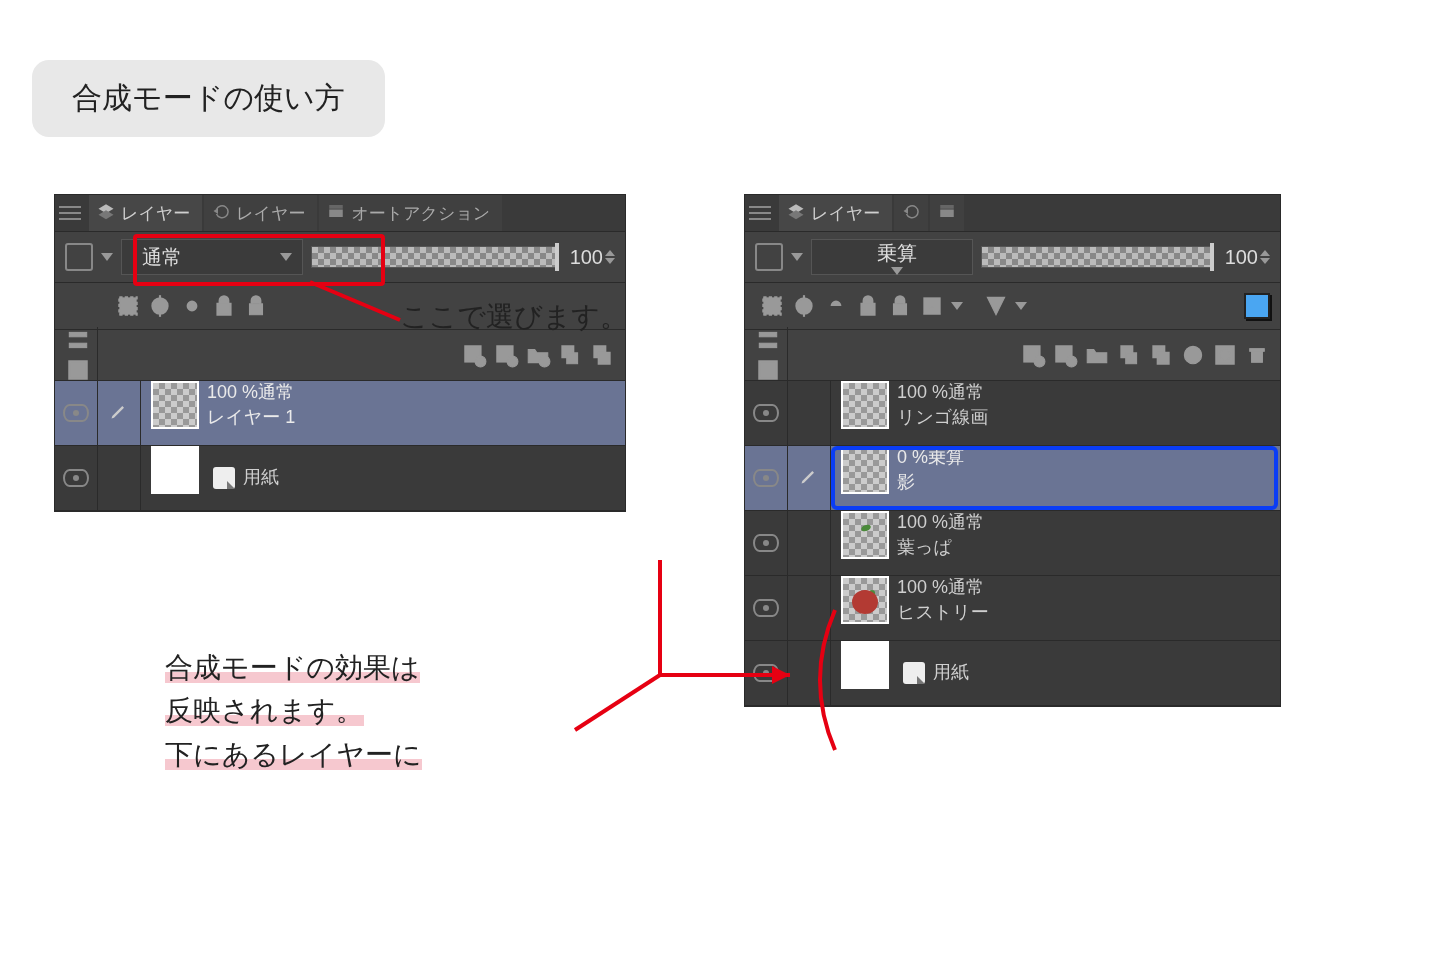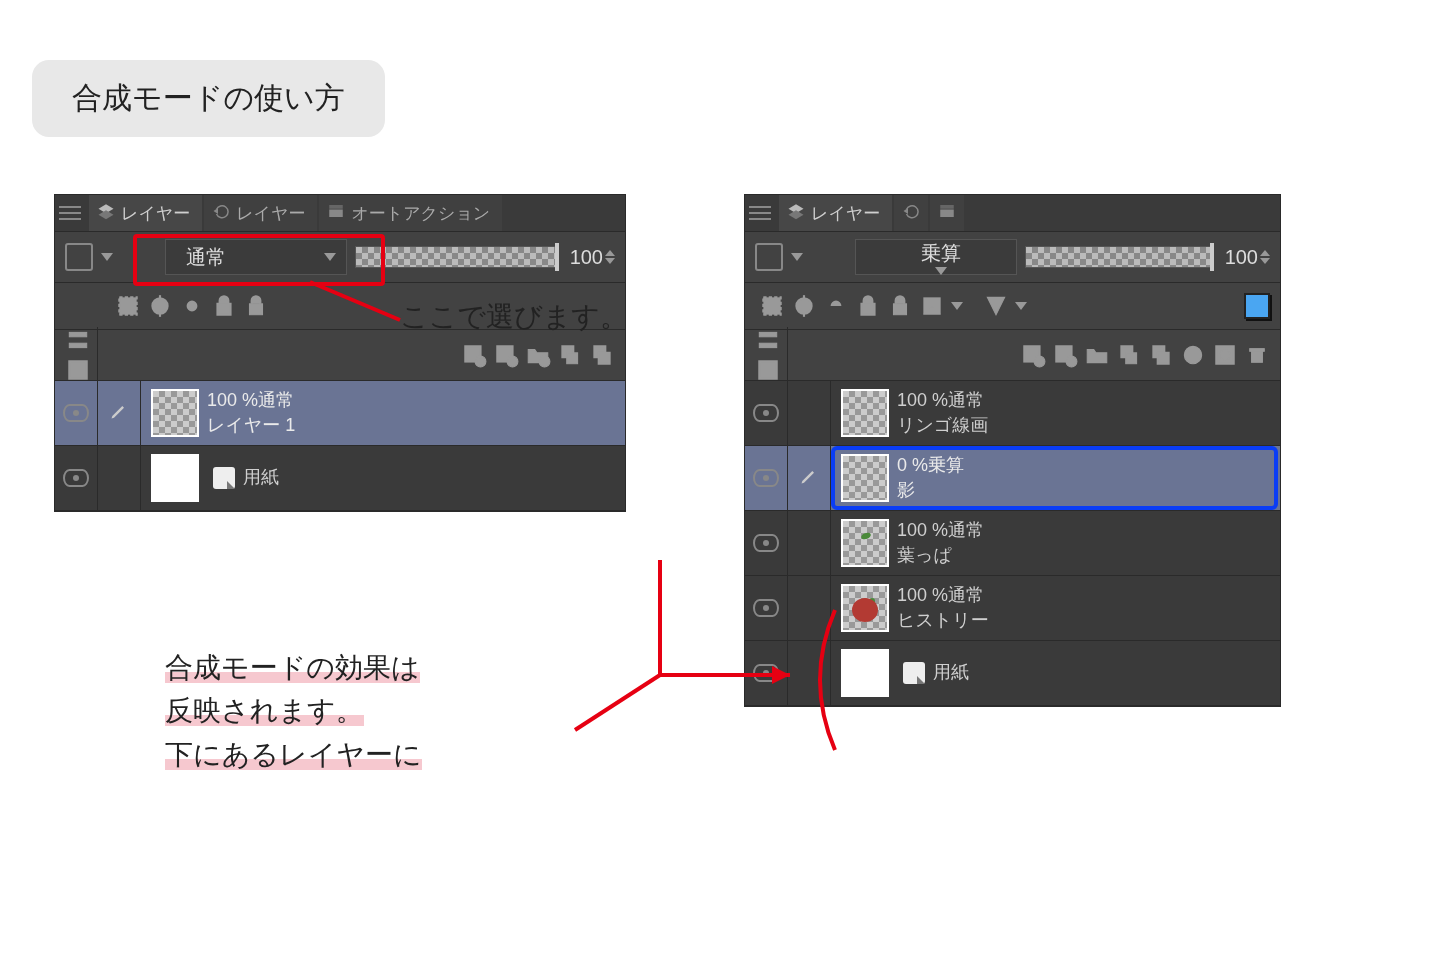--- a/index.html
+++ b/index.html
@@ -105,21 +105,20 @@
     align-items: center;
     justify-content: space-between;
     width: 150px;
     height: 34px;
     background: #3b3b3b;
     border: 1px solid #555;
     color: #ddd;
     padding: 0 10px 0 20px;
     font-size: 20px;
     position: relative;
-    margin-left: 44px;
   }
   .opacity-track {
     flex: 1;
     height: 20px;
     background: repeating-conic-gradient(#888 0 25%, #bbb 0 50%) 0 0/12px 12px;
     border: 1px solid #555;
     position: relative;
   }
   .opacity-track::after {
     content: "";
@@ -188,21 +187,20 @@
     border-right: 1px solid #2a2a2a;
     margin-right: 6px;
   }
 
   
   .layer-list {
     background: #3a3a3a;
   }
   .layer-row {
     display: flex;
-    align-items: center;
     height: 64px;
     border-bottom: 1px solid #2a2a2a;
     position: relative;
   }
   .layer-row.selected { background: #6a7494; }
   .vis-col {
     width: 42px;
     display: flex;
     align-items: center;
     justify-content: center;

